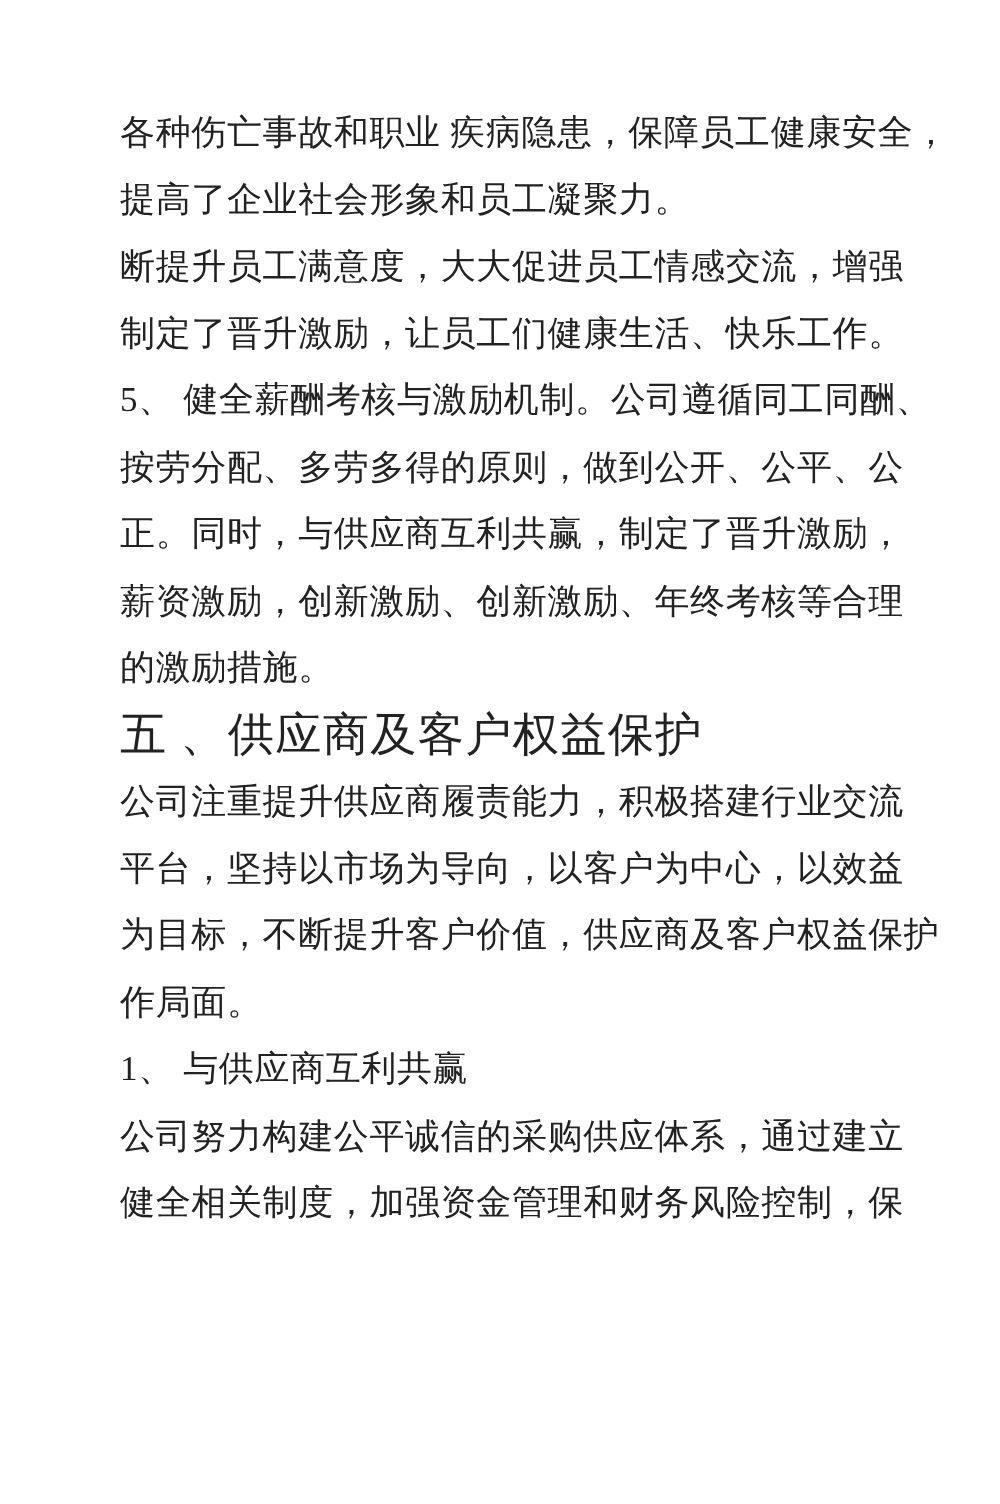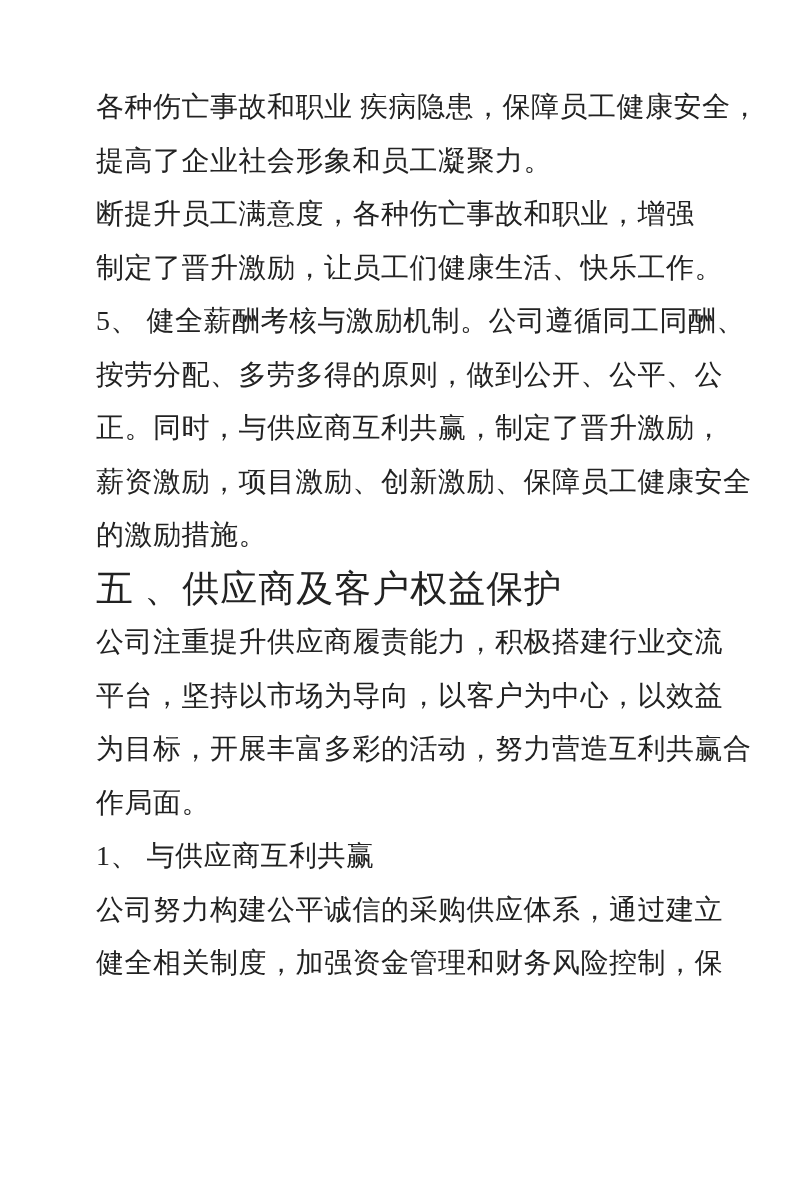--- a/index.html
+++ b/index.html
@@ -36,28 +36,28 @@
     font-size: 37px;
     letter-spacing: 1px;
   }
 </style>
 </head>
 <body>
 
 <div class="page">
   <div class="line">各种伤亡事故和职业 疾病隐患，保障员工健康安全，</div>
   <div class="line">提高了企业社会形象和员工凝聚力。</div>
-  <div class="line">断提升员工满意度，各种伤亡事故和职业，增强</div>
+  <div class="line">断提升员工满意度，大大促进员工情感交流，增强</div>
   <div class="line">制定了晋升激励，让员工们健康生活、快乐工作。</div>
   <div class="line">5、 健全薪酬考核与激励机制。公司遵循同工同酬、</div>
   <div class="line">按劳分配、多劳多得的原则，做到公开、公平、公</div>
   <div class="line">正。同时，与供应商互利共赢，制定了晋升激励，</div>
-  <div class="line">薪资激励，项目激励、创新激励、保障员工健康安全</div>
+  <div class="line">薪资激励，创新激励、创新激励、年终考核等合理</div>
   <div class="line">的激励措施。</div>
   <div class="line heading">五 、供应商及客户权益保护</div>
   <div class="line">公司注重提升供应商履责能力，积极搭建行业交流</div>
   <div class="line">平台，坚持以市场为导向，以客户为中心，以效益</div>
-  <div class="line">为目标，开展丰富多彩的活动，努力营造互利共赢合</div>
+  <div class="line">为目标，不断提升客户价值，供应商及客户权益保护</div>
   <div class="line">作局面。</div>
   <div class="line">1、 与供应商互利共赢</div>
   <div class="line">公司努力构建公平诚信的采购供应体系，通过建立</div>
   <div class="line">健全相关制度，加强资金管理和财务风险控制，保</div>
 </div>
 
 </body></html>

